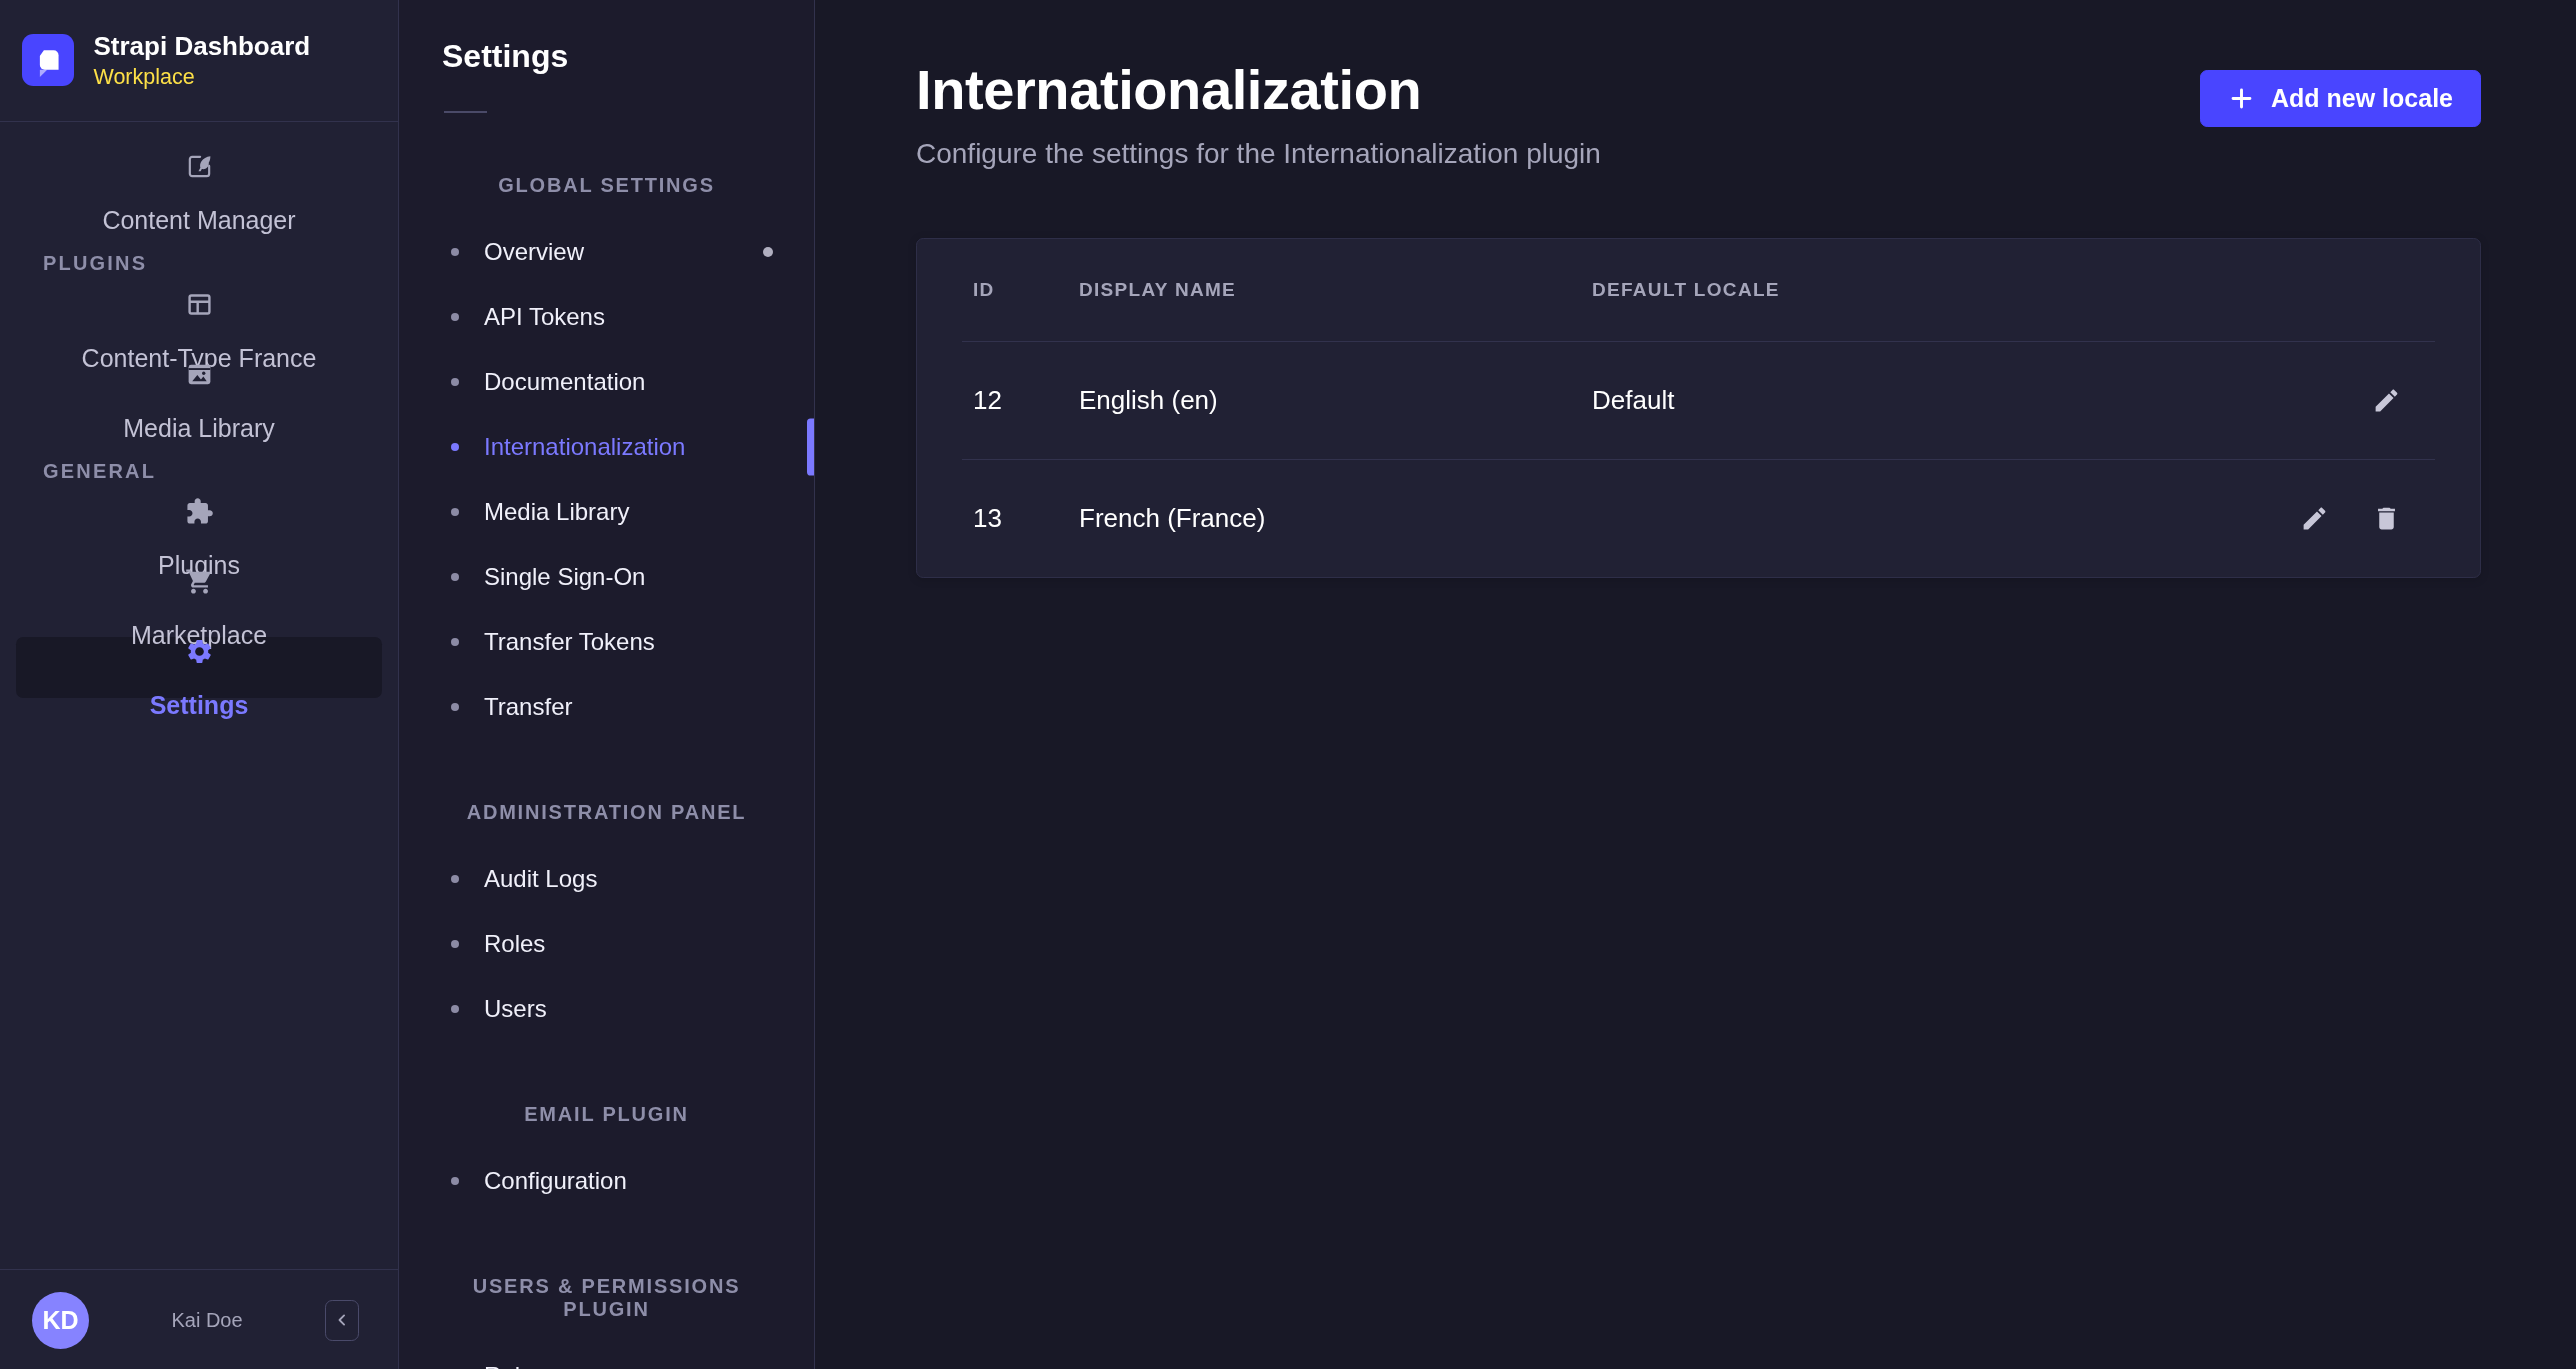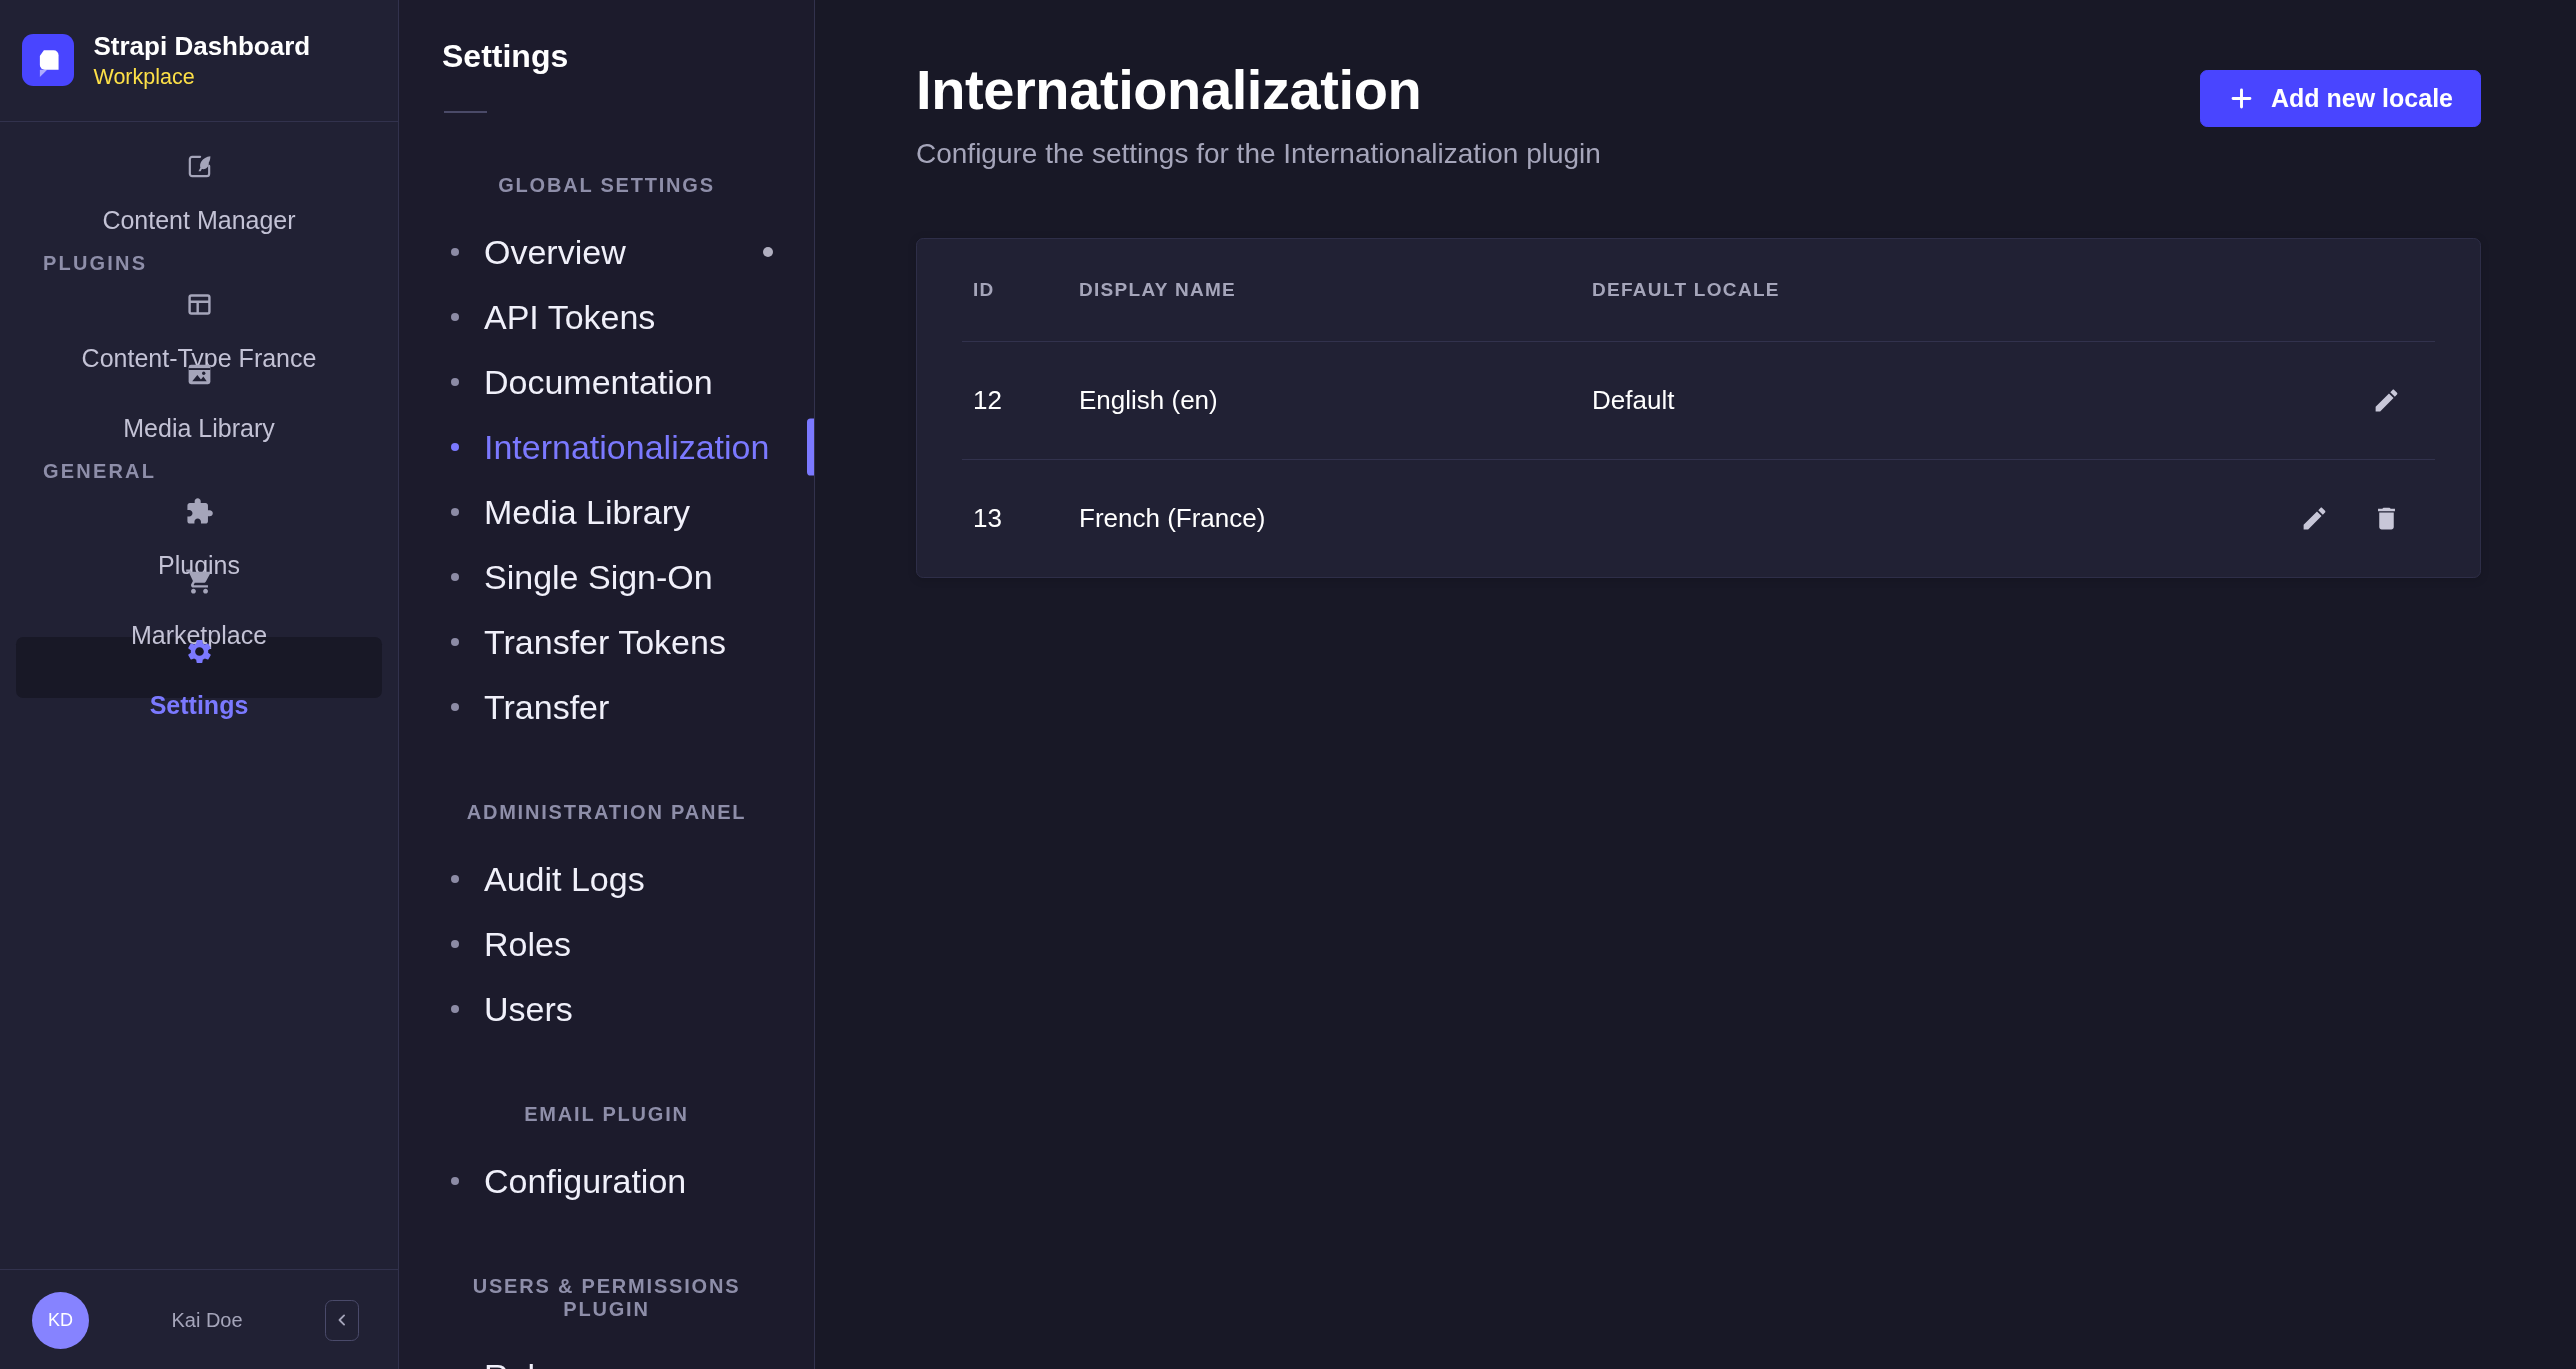--- a/index.html
+++ b/index.html
@@ -43,21 +43,21 @@
     color: #8e8ea9; margin: 39px 43px 14.4px 43px; text-transform: uppercase;
   }
   .user-area {
     height: 101px; border-top: 0.9px solid #32324d;
     display: flex; align-items: center;
     padding: 0 39px 0 32px; gap: 18px;
   }
   .avatar {
     width: 57px; height: 57px; border-radius: 50%;
     background: #8683ff; color: #ffffff;
-    font-size: 18px; font-weight: 400;
+    font-size: 25px; font-weight: 700;
     display: grid; place-items: center; flex: none;
   }
   .user-name { flex: 1; text-align: center; color: #a5a5ba; font-size: 20px; }
   .collapse-btn {
     width: 34px; height: 41px; border: 0.9px solid #4a4a6a; border-radius: 7.2px;
     background: transparent; color: #a5a5ba;
     display: grid; place-items: center; cursor: pointer; flex: none;
   }
   .collapse-btn svg { width: 20px; height: 20px; }
 
@@ -73,21 +73,21 @@
   .subnav-title { font-size: 32px; font-weight: 700; color: #fff; margin-left: 43px; }
   .subnav-rule { width: 43px; height: 1.8px; background: #4a4a68; margin: 36px 0 5.4px 45px; }
   .subnav-section-label {
     font-size: 20px; font-weight: 700; letter-spacing: 1.8px;
     color: #8e8ea9; margin: 61px 43px 23px 43px; text-transform: uppercase; text-align: center;
   }
   .subnav-list { list-style: none; }
   .subnav-item {
     display: flex; align-items: center; gap: 25px;
     height: 65px; padding-left: 52px; padding-right: 36px;
-    color: #f0f0fa; font-size: 34px; cursor: pointer; position: relative;
+    color: #f0f0fa; font-size: 24px; cursor: pointer; position: relative;
   }
   .bullet { width: 8px; height: 8px; border-radius: 50%; background: #8c8ba5; flex: none; }
   .subnav-item.active { color: #7b79ff; }
   .subnav-item.active .bullet { background: #7b79ff; }
   .active-bar {
     position: absolute; right: 0; top: 50%; transform: translateY(-50%);
     width: 7.2px; height: 57px; background: #7b79ff; border-radius: 3.6px 0 0 3.6px;
   }
   .notif-dot {
     margin-left: auto; width: 10px; height: 10px; border-radius: 50%;

